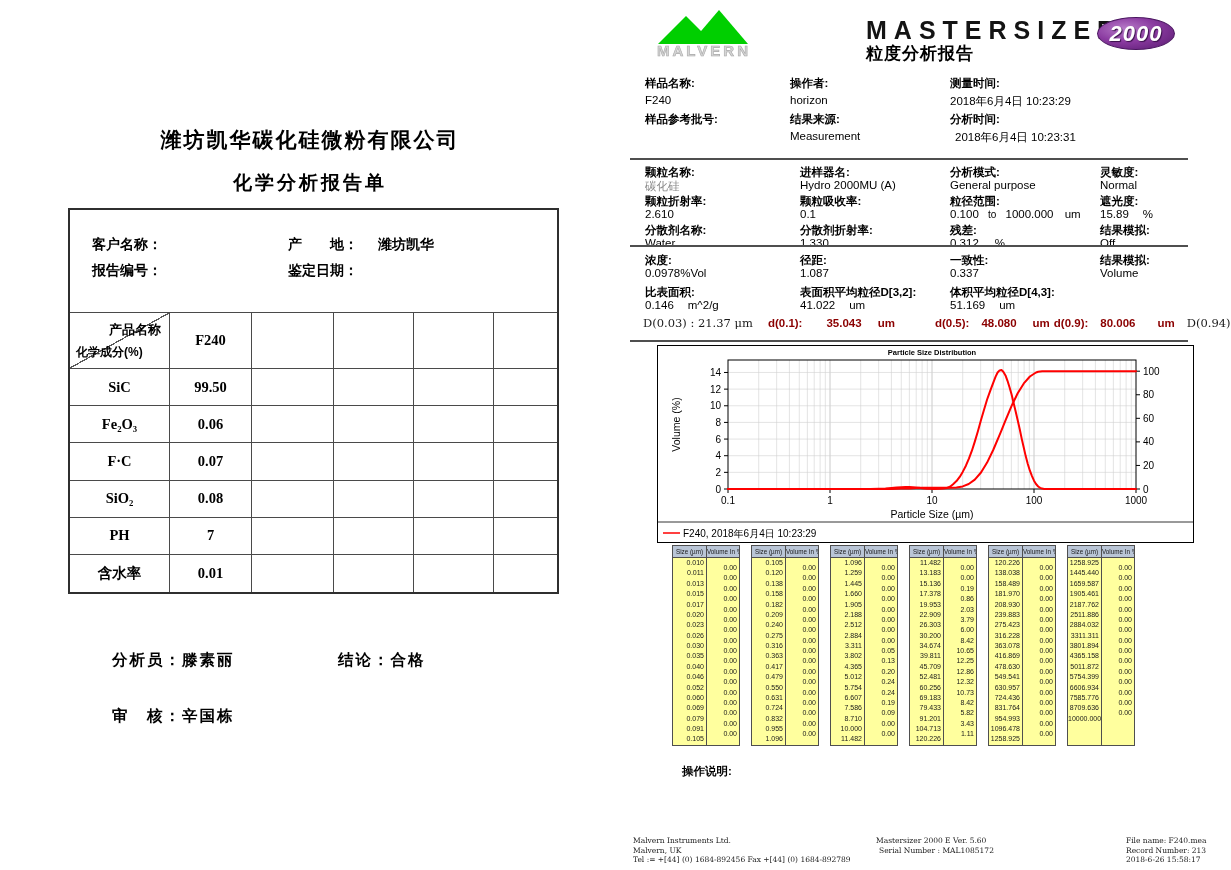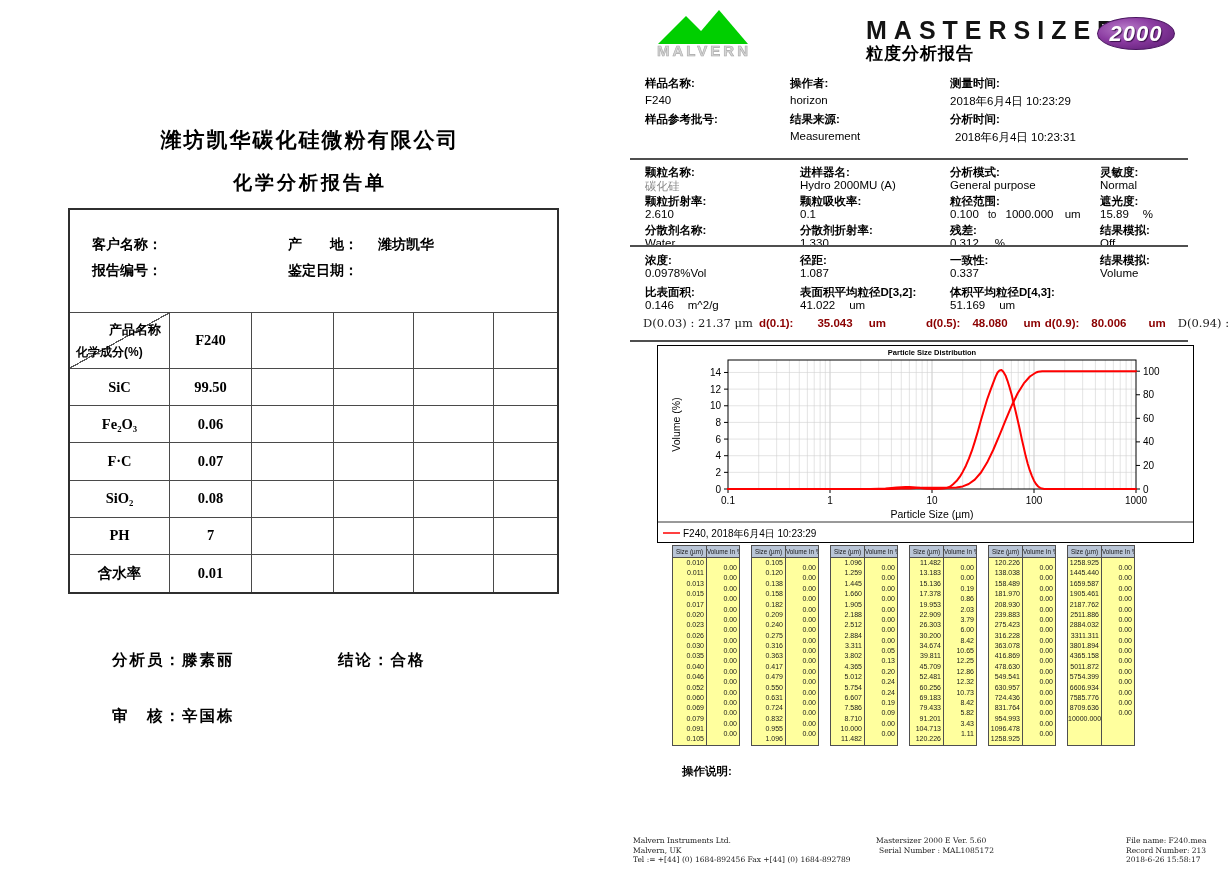--- a/index.html
+++ b/index.html
@@ -211,21 +211,21 @@
   <span class="abs rv" style="left:800px;top:299px">
     <span>41.022</span><span style="margin-left:14px">um</span>
   </span>
   <span class="abs rl" style="left:950px;top:285px">体积平均粒径D[4,3]:</span>
   <span class="abs rv" style="left:950px;top:299px">
     <span>51.169</span><span style="margin-left:14px">um</span>
   </span>
 
   <div class="abs drow">
     <span class="dserif">D(0.03) : 21.37 μm</span>
-    <span class="dred" style="margin-left:6px">d(0.1):</span>
+    <span class="dred" style="margin-left:15px">d(0.1):</span>
     <span class="dred" style="margin-left:24px">35.043</span>
     <span class="dred" style="margin-left:16px">um</span>
     <span class="dred" style="margin-left:40px">d(0.5):</span>
     <span class="dred" style="margin-left:12px">48.080</span>
     <span class="dred" style="margin-left:16px">um</span>
     <span class="dred" style="margin-left:4px">d(0.9):</span>
     <span class="dred" style="margin-left:12px">80.006</span>
     <span class="dred" style="margin-left:22px">um</span>
     <span class="dserif" style="margin-left:12px">D(0.94) : 87.52 μm</span>
   </div>

